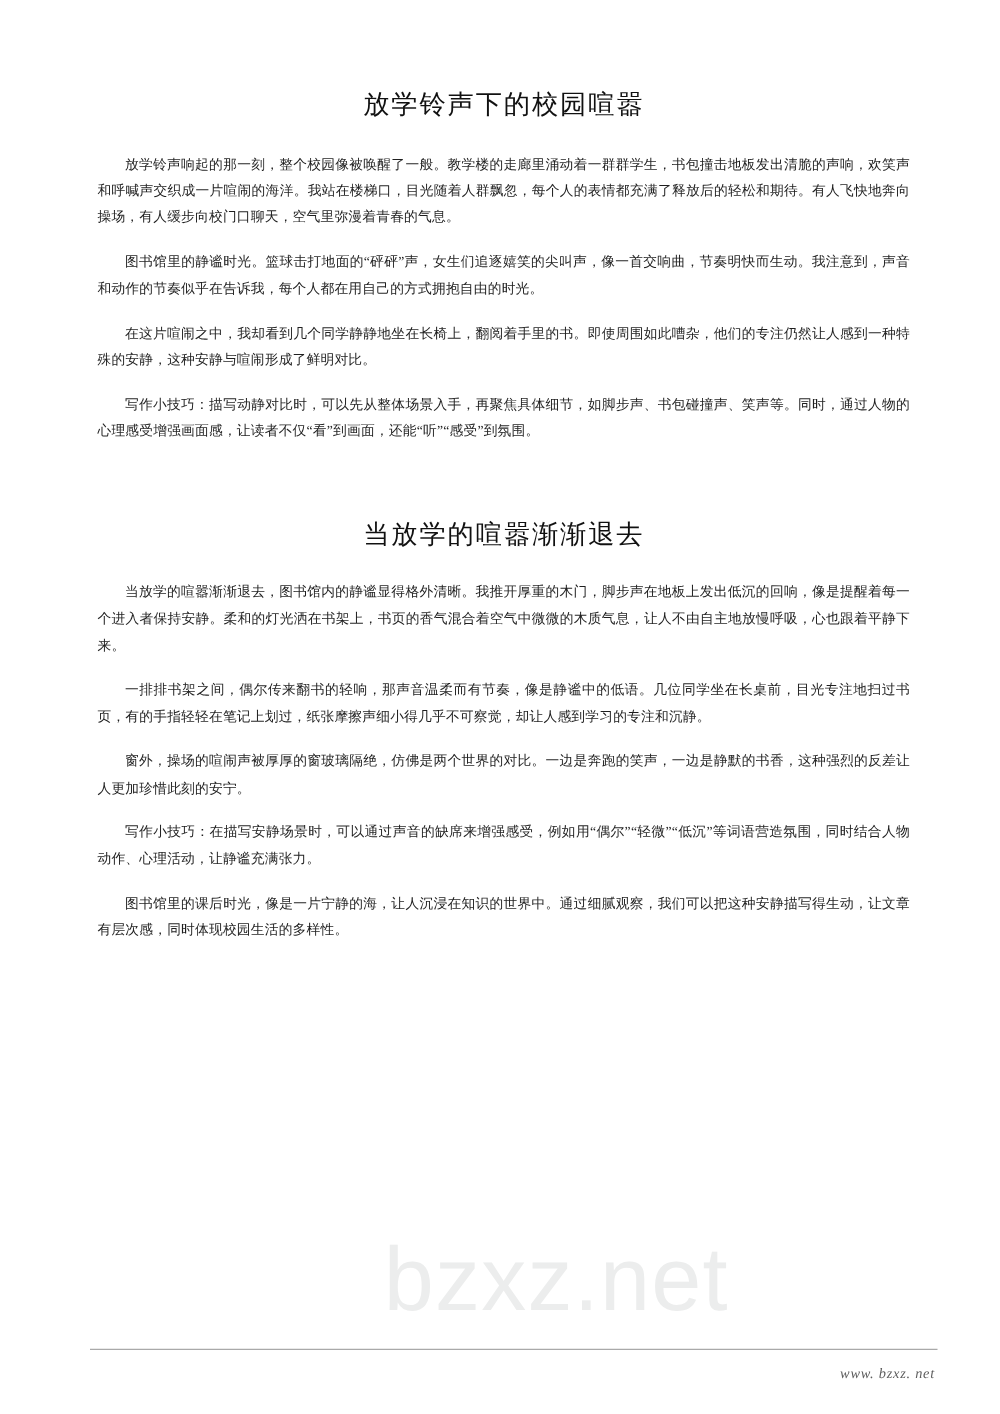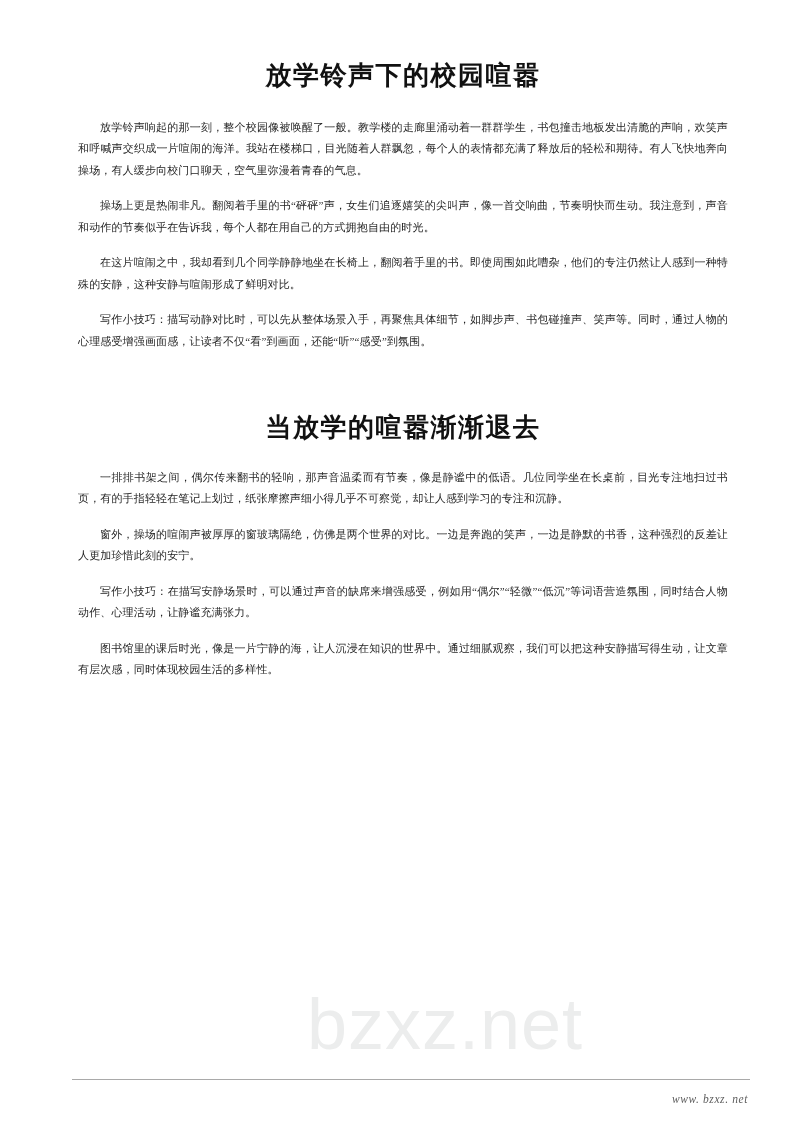--- a/index.html
+++ b/index.html
@@ -26,25 +26,25 @@
 
   .content {
     position: absolute;
     left: 78px;
     right: 72px;
     top: 56px;
   }
 
   .doc-title {
     text-align: center;
-    font-size: 26px;
-    font-weight: bold;
+    font-size: 21px;
+    font-weight: normal;
     letter-spacing: 1.5px;
     color: #111111;
-    margin: 0 0 22px 0;
+    margin: 12px 0 22px 0;
     line-height: 1.5;
     font-family: "Liberation Serif", "DejaVu Serif", serif;
   }
 
   .section + .section {
     margin-top: 56px;
   }
 
   .section-2 .doc-title {
     margin-bottom: 20px;
@@ -112,27 +112,28 @@
 </head>
 <body>
 
 <div class="page">
 
   <div class="content">
 
     <section class="section section-1">
       <h1 class="doc-title">放学铃声下的校园喧嚣</h1>
       <p class="para">放学铃声响起的那一刻，整个校园像被唤醒了一般。教学楼的走廊里涌动着一群群学生，书包撞击地板发出清脆的声响，欢笑声和呼喊声交织成一片喧闹的海洋。我站在楼梯口，目光随着人群飘忽，每个人的表情都充满了释放后的轻松和期待。有人飞快地奔向操场，有人缓步向校门口聊天，空气里弥漫着青春的气息。</p>
-      <p class="para">操场上更是热闹非凡。翻阅着手里的书“砰砰”声，女生们追逐嬉笑的尖叫声，像一首交响曲，节奏明快而生动。我注意到，声音和动作的节奏似乎在告诉我，每个人都在用自己的方式拥抱自由的时光。</p>
+      <p class="para">图书馆里的静谧时光。篮球击打地面的“砰砰”声，女生们追逐嬉笑的尖叫声，像一首交响曲，节奏明快而生动。我注意到，声音和动作的节奏似乎在告诉我，每个人都在用自己的方式拥抱自由的时光。</p>
       <p class="para">在这片喧闹之中，我却看到几个同学静静地坐在长椅上，翻阅着手里的书。即使周围如此嘈杂，他们的专注仍然让人感到一种特殊的安静，这种安静与喧闹形成了鲜明对比。</p>
       <p class="para">写作小技巧：描写动静对比时，可以先从整体场景入手，再聚焦具体细节，如脚步声、书包碰撞声、笑声等。同时，通过人物的心理感受增强画面感，让读者不仅“看”到画面，还能“听”“感受”到氛围。</p>
     </section>
 
     <section class="section section-2">
       <h1 class="doc-title">当放学的喧嚣渐渐退去</h1>
+      <p class="para">当放学的喧嚣渐渐退去，图书馆内的静谧显得格外清晰。我推开厚重的木门，脚步声在地板上发出低沉的回响，像是提醒着每一个进入者保持安静。柔和的灯光洒在书架上，书页的香气混合着空气中微微的木质气息，让人不由自主地放慢呼吸，心也跟着平静下来。</p>
       <p class="para">一排排书架之间，偶尔传来翻书的轻响，那声音温柔而有节奏，像是静谧中的低语。几位同学坐在长桌前，目光专注地扫过书页，有的手指轻轻在笔记上划过，纸张摩擦声细小得几乎不可察觉，却让人感到学习的专注和沉静。</p>
       <p class="para">窗外，操场的喧闹声被厚厚的窗玻璃隔绝，仿佛是两个世界的对比。一边是奔跑的笑声，一边是静默的书香，这种强烈的反差让人更加珍惜此刻的安宁。</p>
       <p class="para">写作小技巧：在描写安静场景时，可以通过声音的缺席来增强感受，例如用“偶尔”“轻微”“低沉”等词语营造氛围，同时结合人物动作、心理活动，让静谧充满张力。</p>
       <p class="para">图书馆里的课后时光，像是一片宁静的海，让人沉浸在知识的世界中。通过细腻观察，我们可以把这种安静描写得生动，让文章有层次感，同时体现校园生活的多样性。</p>
     </section>
 
   </div>
 
   <div class="watermark">bzxz.net</div>
 

